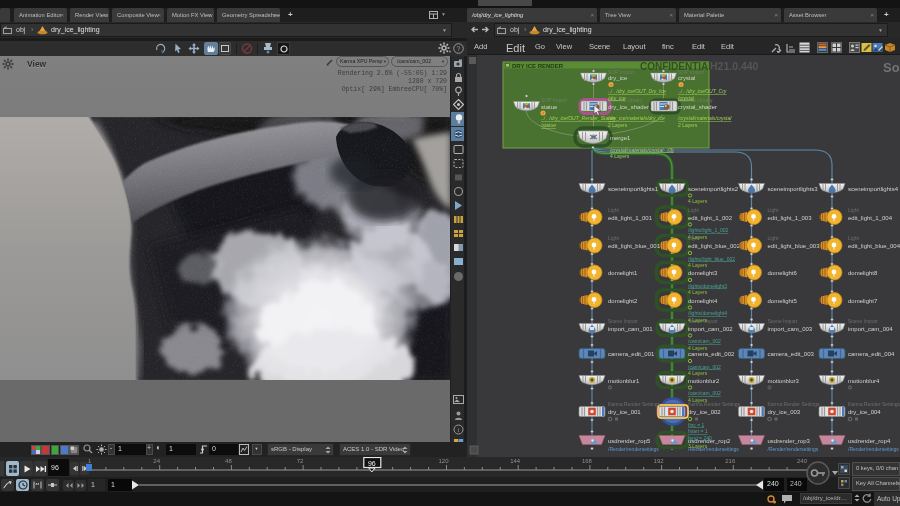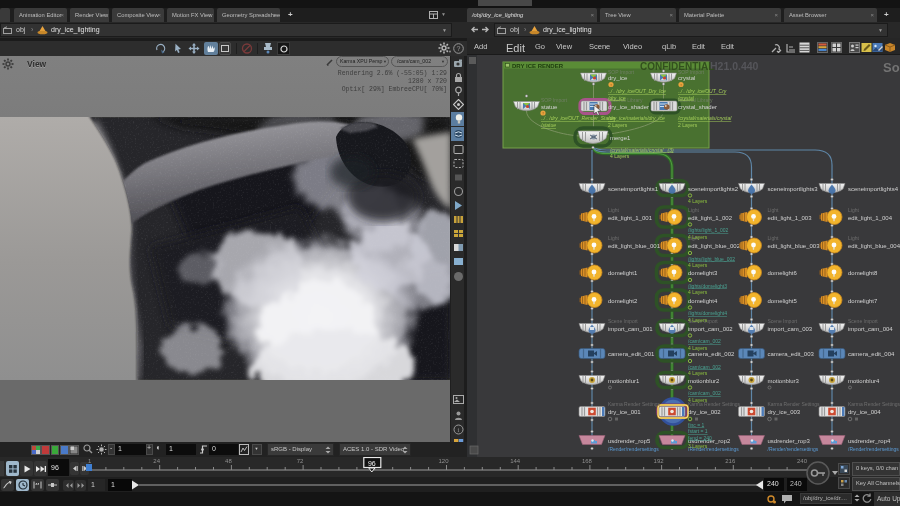--- a/index.html
+++ b/index.html
@@ -559,22 +559,22 @@
       <path d="M8,0.5 L8,3.2 L5.4,3.2" fill="none" stroke="#909090" stroke-width="1.3"></path>
     </svg>
     <div style="left:874px;top:492px;width:26px;height:14px;background:#2e2e2e;"></div>
     <div style="position:absolute;left:877px;top:495px;font-size:6.5px;color:#c0c0c0;white-space:nowrap;">Auto Up</div>
     <div style="left:467px;top:38px;width:433px;height:17px;background:#262626;border-bottom:1px solid #1a1a1a;"></div>
     <div style="position:absolute;left:474px;top:42px;font-size:7.5px;color:#c8c8c8;white-space:nowrap;">Add</div>
     <div style="position:absolute;left:506px;top:42px;font-size:11px;color:#c8c8c8;white-space:nowrap;">Edit</div>
     <div style="position:absolute;left:535px;top:42px;font-size:7.5px;color:#c8c8c8;white-space:nowrap;">Go</div>
     <div style="position:absolute;left:556px;top:42px;font-size:7.5px;color:#c8c8c8;white-space:nowrap;">View</div>
     <div style="position:absolute;left:589px;top:42px;font-size:7.5px;color:#c8c8c8;white-space:nowrap;">Scene</div>
-    <div style="position:absolute;left:623px;top:42px;font-size:7.5px;color:#c8c8c8;white-space:nowrap;">Video</div>
-    <div style="position:absolute;left:662px;top:42px;font-size:7.5px;color:#c8c8c8;white-space:nowrap;">qLib</div>
+    <div style="position:absolute;left:623px;top:42px;font-size:7.5px;color:#c8c8c8;white-space:nowrap;">Layout</div>
+    <div style="position:absolute;left:662px;top:42px;font-size:7.5px;color:#c8c8c8;white-space:nowrap;">finc</div>
     <div style="position:absolute;left:692px;top:42px;font-size:7.5px;color:#c8c8c8;white-space:nowrap;">Edit</div>
     <div style="position:absolute;left:721px;top:42px;font-size:7.5px;color:#c8c8c8;white-space:nowrap;">Edit</div>
     <svg style="position:absolute;left:771px;top:43px;" width="11" height="10" viewBox="0 0 11 10" xmlns="http://www.w3.org/2000/svg">
       <path d="M1,9 L5,5 M4,2 A3,3 0 0 1 8,6 L9.5,7.5 L7.5,9.5 L6,8" stroke="#b0b0b0" fill="none" stroke-width="1.3"></path>
     </svg>
     <svg style="position:absolute;left:786px;top:43px;" width="10" height="10" viewBox="0 0 10 10" xmlns="http://www.w3.org/2000/svg">
       <path d="M1,1 L1,9 L9,9 M3,7 L9,7 M3,4 L7,4" stroke="#b0b0b0" fill="none" stroke-width="1.2"></path>
     </svg>
     <svg style="position:absolute;left:799px;top:42px;" width="11" height="11" viewBox="0 0 11 11" xmlns="http://www.w3.org/2000/svg">
       <rect x="0.5" y="0.5" width="10" height="10" fill="#d8d8d8"></rect>

